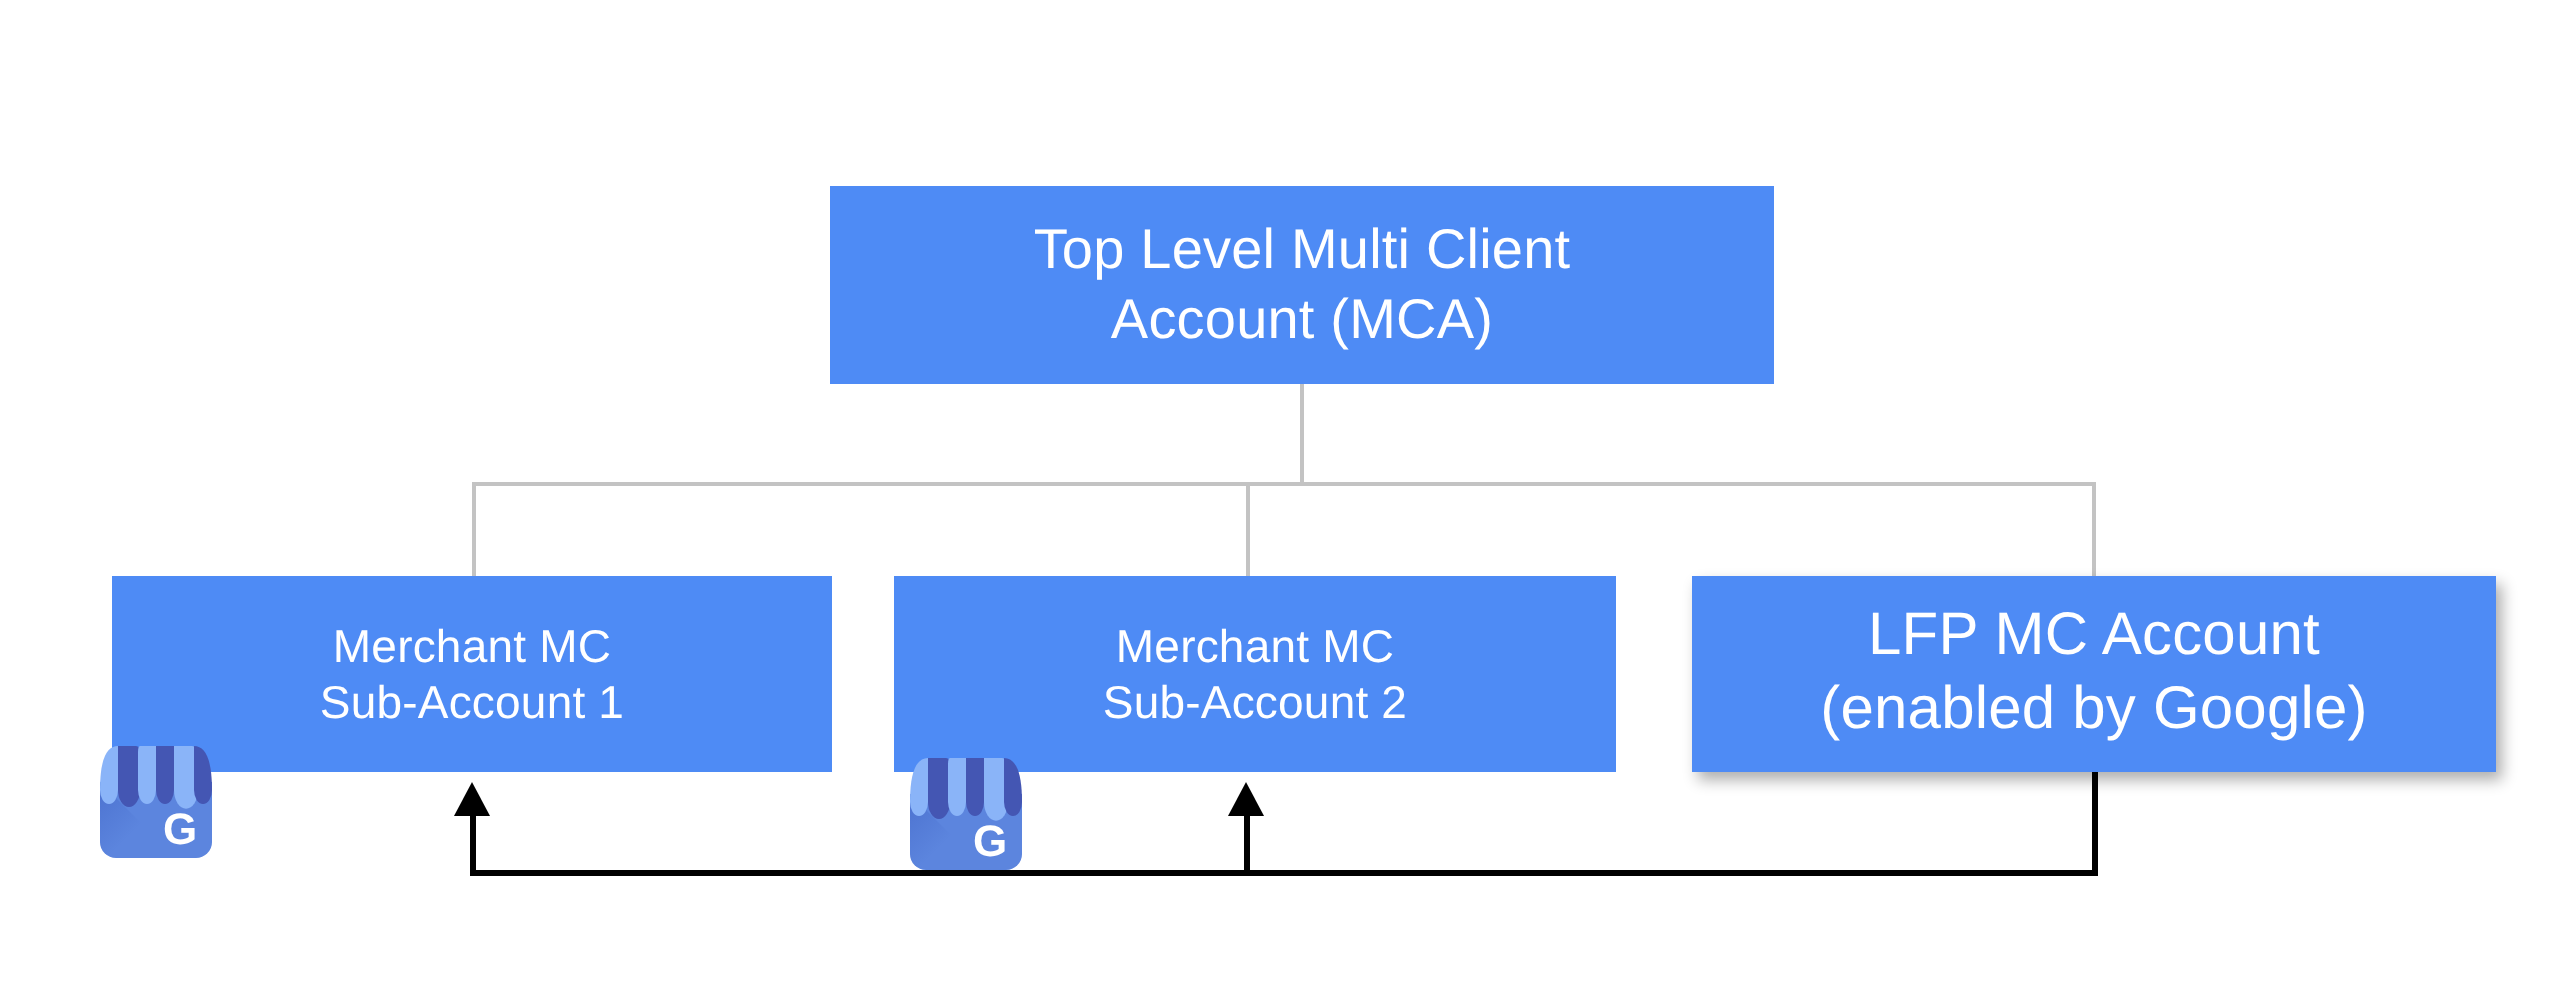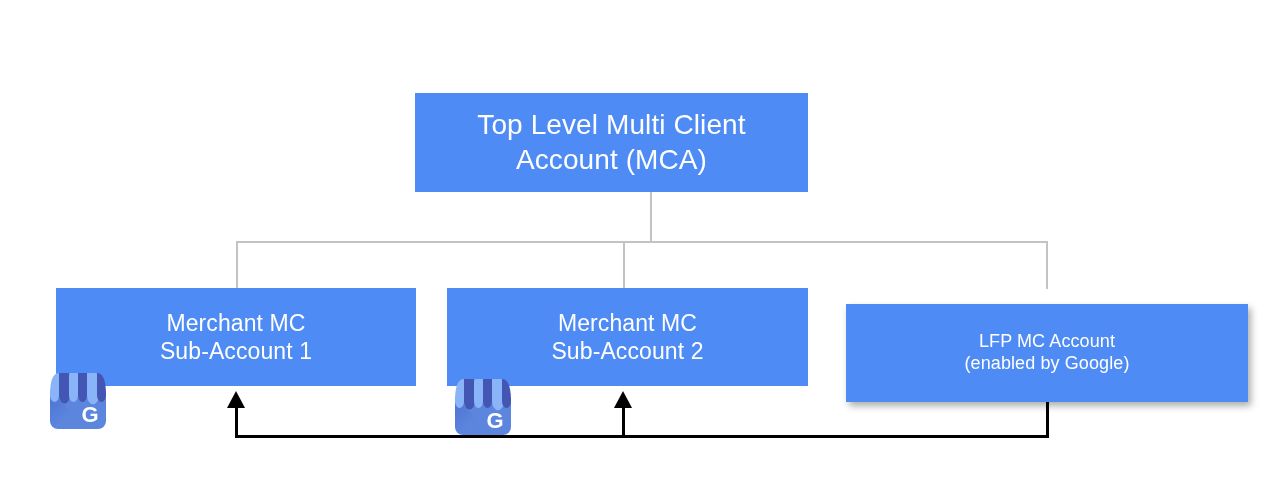--- a/index.html
+++ b/index.html
@@ -32,21 +32,21 @@
     letter-spacing: 0.1px;
   }
   .node .label {
     white-space: pre-line;
     display: block;
   }
 
   #node-root {
     left: 415px;
     top: 93px;
-    width: 393px;
+    width: 472px;
     height: 99px;
     font-size: 28px;
   }
 
   #node-sub1 {
     left: 56px;
     top: 288px;
     width: 360px;
     height: 98px;
     font-size: 23px;
@@ -58,23 +58,22 @@
     width: 361px;
     height: 98px;
     font-size: 23px;
   }
 
   #node-lfp {
     left: 846px;
     top: 288px;
     width: 402px;
     height: 98px;
-    font-size: 18px;
+    font-size: 30px;
     box-shadow: 3px 4px 7px rgba(0,0,0,0.32);
-    margin-top: 16px;
   }
 
   
   .conn {
     position: absolute;
     background: #c3c3c3;
   }
   .conn-v { width: 2px; }
   .conn-h { height: 2px; }
 

